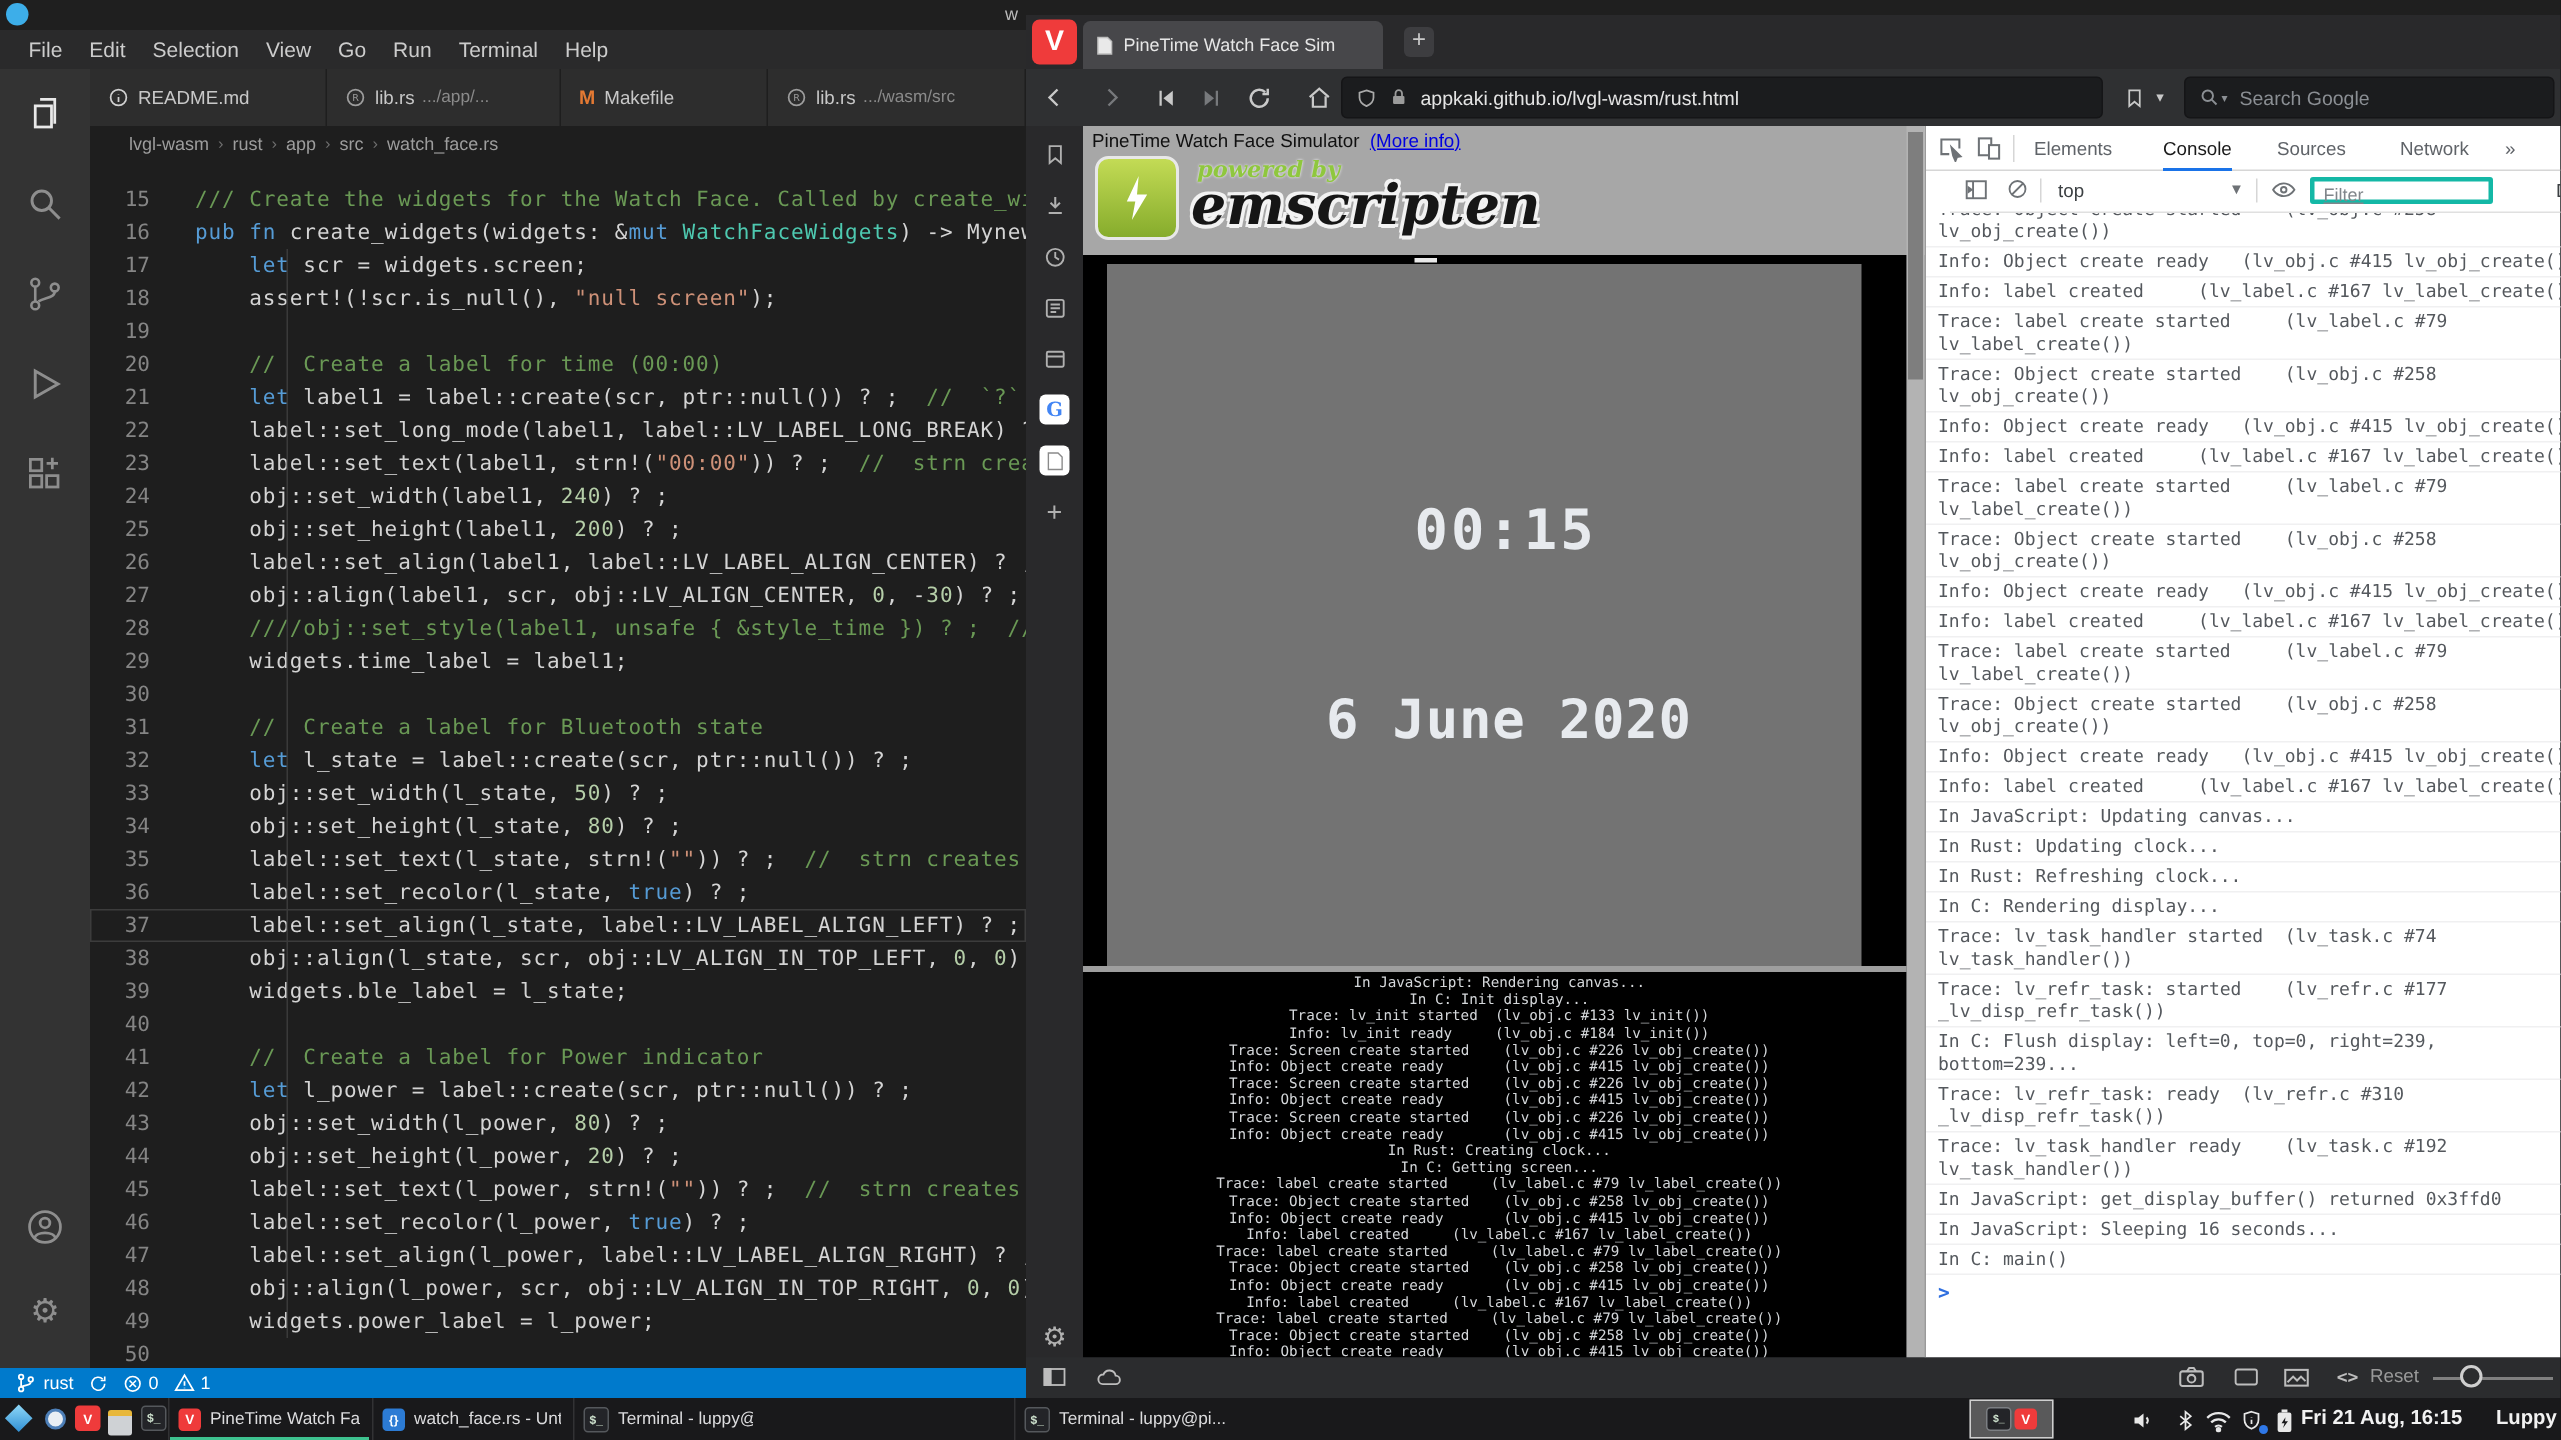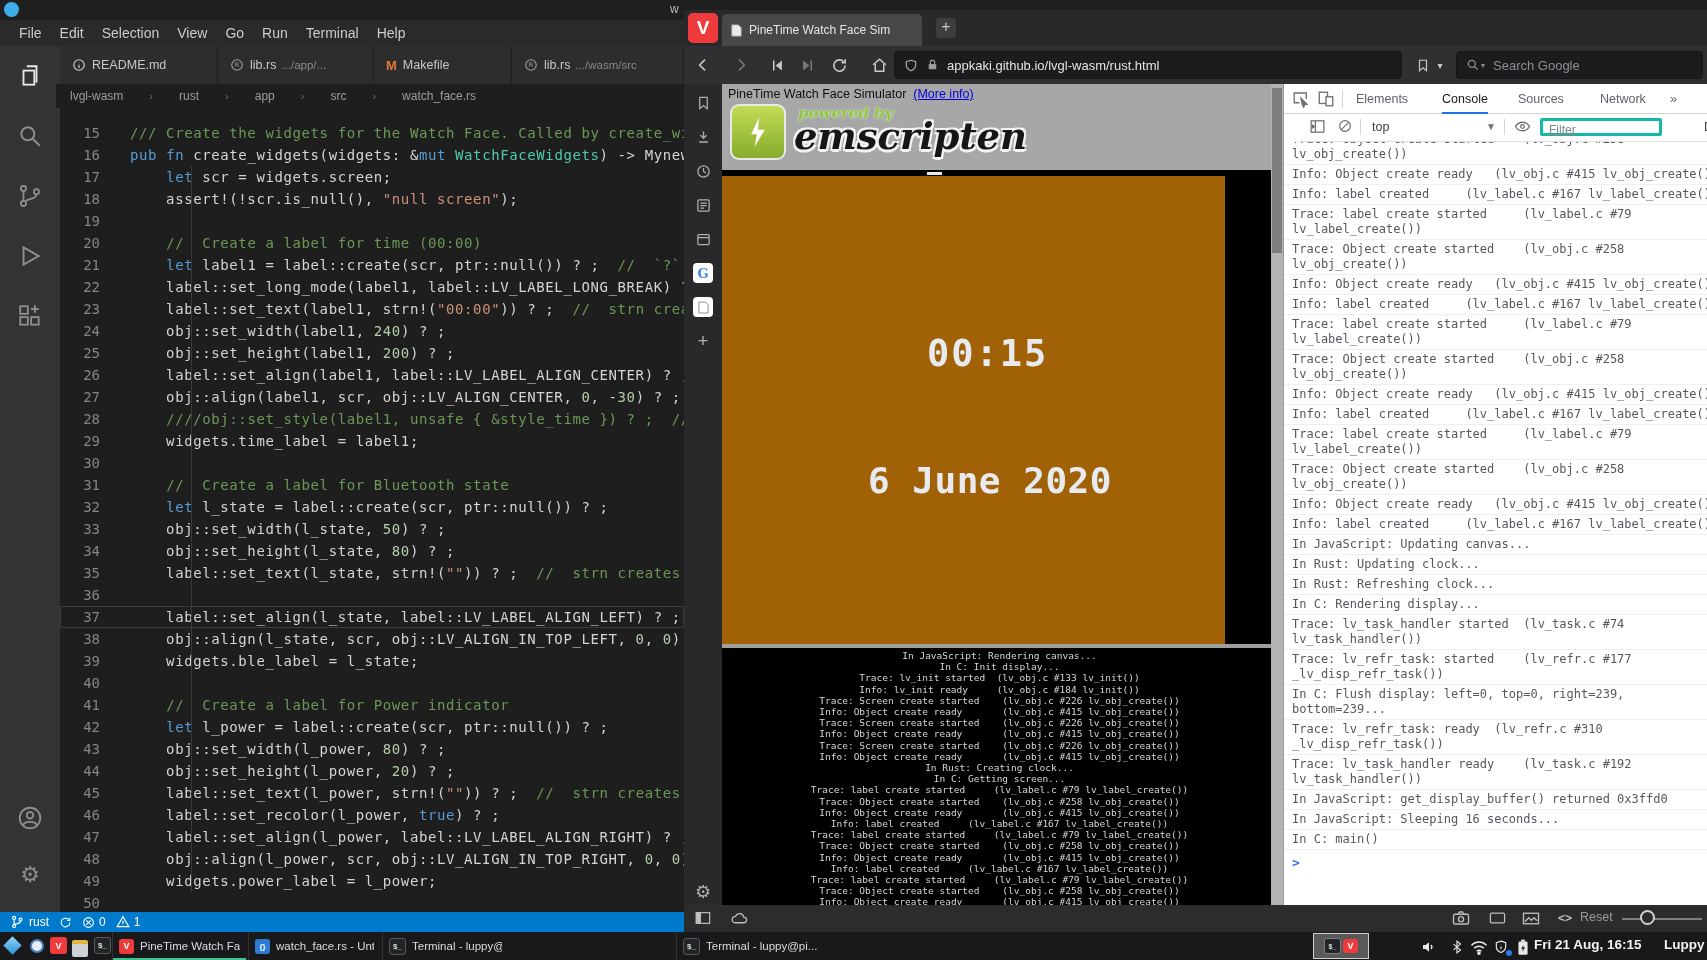--- a/index.html
+++ b/index.html
@@ -12,21 +12,21 @@
   #vscode{left:0;top:0;width:1707px;height:932px;background:#1e1e1e;}
   #vs-titlebar{left:0;top:0;width:100%;height:20px;background:#1f1f1f;}
   #vs-menubar{left:0;top:20px;width:100%;height:26px;background:#2a2a2b;display:flex;align-items:center;padding-left:10px;box-sizing:border-box;}
   #vs-menubar .mi{color:#cccccc;font-size:14px;padding:0 9px;}
   #activitybar{left:0;top:46px;width:60px;height:866px;background:#333333;}
   .act-ic{position:absolute;left:14px;width:32px;height:32px;display:flex;align-items:center;justify-content:center;}
   #vs-tabstrip{left:60px;top:46px;width:624px;height:38px;background:#252526;display:flex;}
   .vtab{height:38px;background:#2d2d2d;border-right:1px solid #1e1e1e;display:flex;align-items:center;padding:0 12px;box-sizing:border-box;overflow:hidden;}
   .vtab .lbl{color:#c8c8c8;font-size:12.5px;margin-left:6px;white-space:pre;}
   .vtab .dim{color:#8a8a8a;font-size:11.5px;margin-left:5px;white-space:pre;}
-  #vs-breadcrumb{left:56px;top:84px;width:624px;height:24px;background:#1e1e1e;display:flex;align-items:center;color:#9d9d9d;font-size:12px;padding-left:14px;box-sizing:border-box;white-space:pre;gap:20px;}
+  #vs-breadcrumb{left:72px;top:84px;width:624px;height:24px;background:#1e1e1e;display:flex;align-items:center;color:#9d9d9d;font-size:12px;padding-left:14px;box-sizing:border-box;white-space:pre;}
   #vs-breadcrumb .sep{color:#6f6f6f;padding:0 6px;font-size:11px;}
   #editor{left:60px;top:108px;width:624px;height:804px;background:#1e1e1e;overflow:hidden;}
   .cl{height:22px;line-height:22px;font-family:"DejaVu Sans Mono",monospace;font-size:14px;letter-spacing:0.6px;color:#d4d4d4;white-space:pre;display:flex;}
   .cl .num{display:inline-block;width:40px;text-align:right;color:#858585;flex:0 0 40px;letter-spacing:0;}
   .cl .txt{padding-left:30px;}
   .cl.cur{box-shadow:inset 0 0 0 1px #3c3c3c;}
   .cl i{font-style:normal;}
   .k{color:#569cd6;} .s{color:#ce9178;} .s i{color:inherit;} .n{color:#b5cea8;} .c{color:#6a9955;} .t{color:#4ec9b0;}
   #indent-guide{left:131px;top:166px;width:1px;height:726px;background:#3a3a3a;}
   #vs-statusbar{left:0;top:912px;width:684px;height:20px;background:#007acc;display:flex;align-items:center;color:#fff;font-size:12px;}
@@ -51,21 +51,21 @@
 
   
   #page-header{left:38px;top:74px;width:549px;height:86px;background:#a7a7a7;padding-left:21px;}
   #pg-title{left:6px;top:3px;font-size:12.5px;color:#101010;}
   #pg-title a{color:#0000e0;}
   #emcc-box{left:8px;top:20px;width:52px;height:52px;border-radius:9px;background:linear-gradient(#c3db55,#86ac2c);border:2px solid #e8e8e8;display:flex;align-items:center;justify-content:center;}
   #emcc-powered{left:76px;top:20px;color:#8fc73e;font-family:"DejaVu Serif",serif;font-style:italic;font-weight:bold;font-size:15px;text-shadow:0 0 2px #fff;}
   #emcc-brand{left:72px;top:30px;color:#161616;font-family:"DejaVu Serif",serif;font-style:italic;font-weight:bold;font-size:37px;
      text-shadow:-2px -2px 0 #f2f2f2,2px -2px 0 #f2f2f2,-2px 2px 0 #f2f2f2,2px 2px 0 #f2f2f2,0 3px 0 #f2f2f2;}
   #canvas-wrap{left:38px;top:160px;width:549px;height:474px;background:#000;}
-  #lcd{left:0;top:6px;width:503px;height:564px;background:#a16207;}
+  #lcd{left:16px;top:6px;width:503px;height:564px;background:#737373;}
   #lcd-dash{left:205px;top:-4px;width:15px;height:3px;background:#e8e8e8;}
   #lcd-time{left:205px;top:156px;font-family:"DejaVu Sans Mono",monospace;font-weight:bold;font-size:37px;letter-spacing:2px;color:#e7eaee;}
   #lcd-date{left:146px;top:284px;font-family:"DejaVu Sans Mono",monospace;font-weight:bold;font-size:36px;letter-spacing:0.5px;color:#e7eaee;}
   #page-gap{left:38px;top:634px;width:549px;height:4px;background:#9e9e9e;}
   #page-console{left:38px;top:638px;width:549px;height:257px;background:#000;overflow:hidden;}
   #page-console pre{margin:2px 0 0 6px;font-family:"DejaVu Sans Mono",monospace;font-size:9.5px;line-height:11.2px;color:#d4d7da;text-align:center;}
   #page-scroll{left:587px;top:74px;width:12px;height:821px;background:#b3b3b3;}
   #page-scroll .thumb{position:absolute;left:1px;top:4px;width:10px;height:165px;background:#7e7e7e;}
 
   
@@ -217,21 +217,21 @@
         <div class="cl"><span class="num">26</span><span class="txt">    label::set_align(label1, label::LV_LABEL_ALIGN_CENTER) ? ;</span></div>
         <div class="cl"><span class="num">27</span><span class="txt">    obj::align(label1, scr, obj::LV_ALIGN_CENTER, <i class="n">0</i>, -<i class="n">30</i>) ? ;</span></div>
         <div class="cl"><span class="num">28</span><span class="txt">    <i class="c">////obj::set_style(label1, unsafe { &amp;style_time }) ? ;  //</i></span></div>
         <div class="cl"><span class="num">29</span><span class="txt">    widgets.time_label = label1;</span></div>
         <div class="cl"><span class="num">30</span><span class="txt"></span></div>
         <div class="cl"><span class="num">31</span><span class="txt">    <i class="c">//  Create a label for Bluetooth state</i></span></div>
         <div class="cl"><span class="num">32</span><span class="txt">    <i class="k">let</i> l_state = label::create(scr, ptr::null()) ? ;</span></div>
         <div class="cl"><span class="num">33</span><span class="txt">    obj::set_width(l_state, <i class="n">50</i>) ? ;</span></div>
         <div class="cl"><span class="num">34</span><span class="txt">    obj::set_height(l_state, <i class="n">80</i>) ? ;</span></div>
         <div class="cl"><span class="num">35</span><span class="txt">    label::set_text(l_state, strn!(<i class="s">""</i>)) ? ;  <i class="c">//  strn creates a</i></span></div>
-        <div class="cl"><span class="num">36</span></div>
+        <div class="cl"><span class="num">36</span><span class="txt">    label::set_recolor(l_state, <i class="k">true</i>) ? ;</span></div>
         <div class="cl cur"><span class="num">37</span><span class="txt">    label::set_align(l_state, label::LV_LABEL_ALIGN_LEFT) ? ;</span></div>
         <div class="cl"><span class="num">38</span><span class="txt">    obj::align(l_state, scr, obj::LV_ALIGN_IN_TOP_LEFT, <i class="n">0</i>, <i class="n">0</i>) ?</span></div>
         <div class="cl"><span class="num">39</span><span class="txt">    widgets.ble_label = l_state;</span></div>
         <div class="cl"><span class="num">40</span><span class="txt"></span></div>
         <div class="cl"><span class="num">41</span><span class="txt">    <i class="c">//  Create a label for Power indicator</i></span></div>
         <div class="cl"><span class="num">42</span><span class="txt">    <i class="k">let</i> l_power = label::create(scr, ptr::null()) ? ;</span></div>
         <div class="cl"><span class="num">43</span><span class="txt">    obj::set_width(l_power, <i class="n">80</i>) ? ;</span></div>
         <div class="cl"><span class="num">44</span><span class="txt">    obj::set_height(l_power, <i class="n">20</i>) ? ;</span></div>
         <div class="cl"><span class="num">45</span><span class="txt">    label::set_text(l_power, strn!(<i class="s">""</i>)) ? ;  <i class="c">//  strn creates a</i></span></div>
         <div class="cl"><span class="num">46</span><span class="txt">    label::set_recolor(l_power, <i class="k">true</i>) ? ;</span></div>

